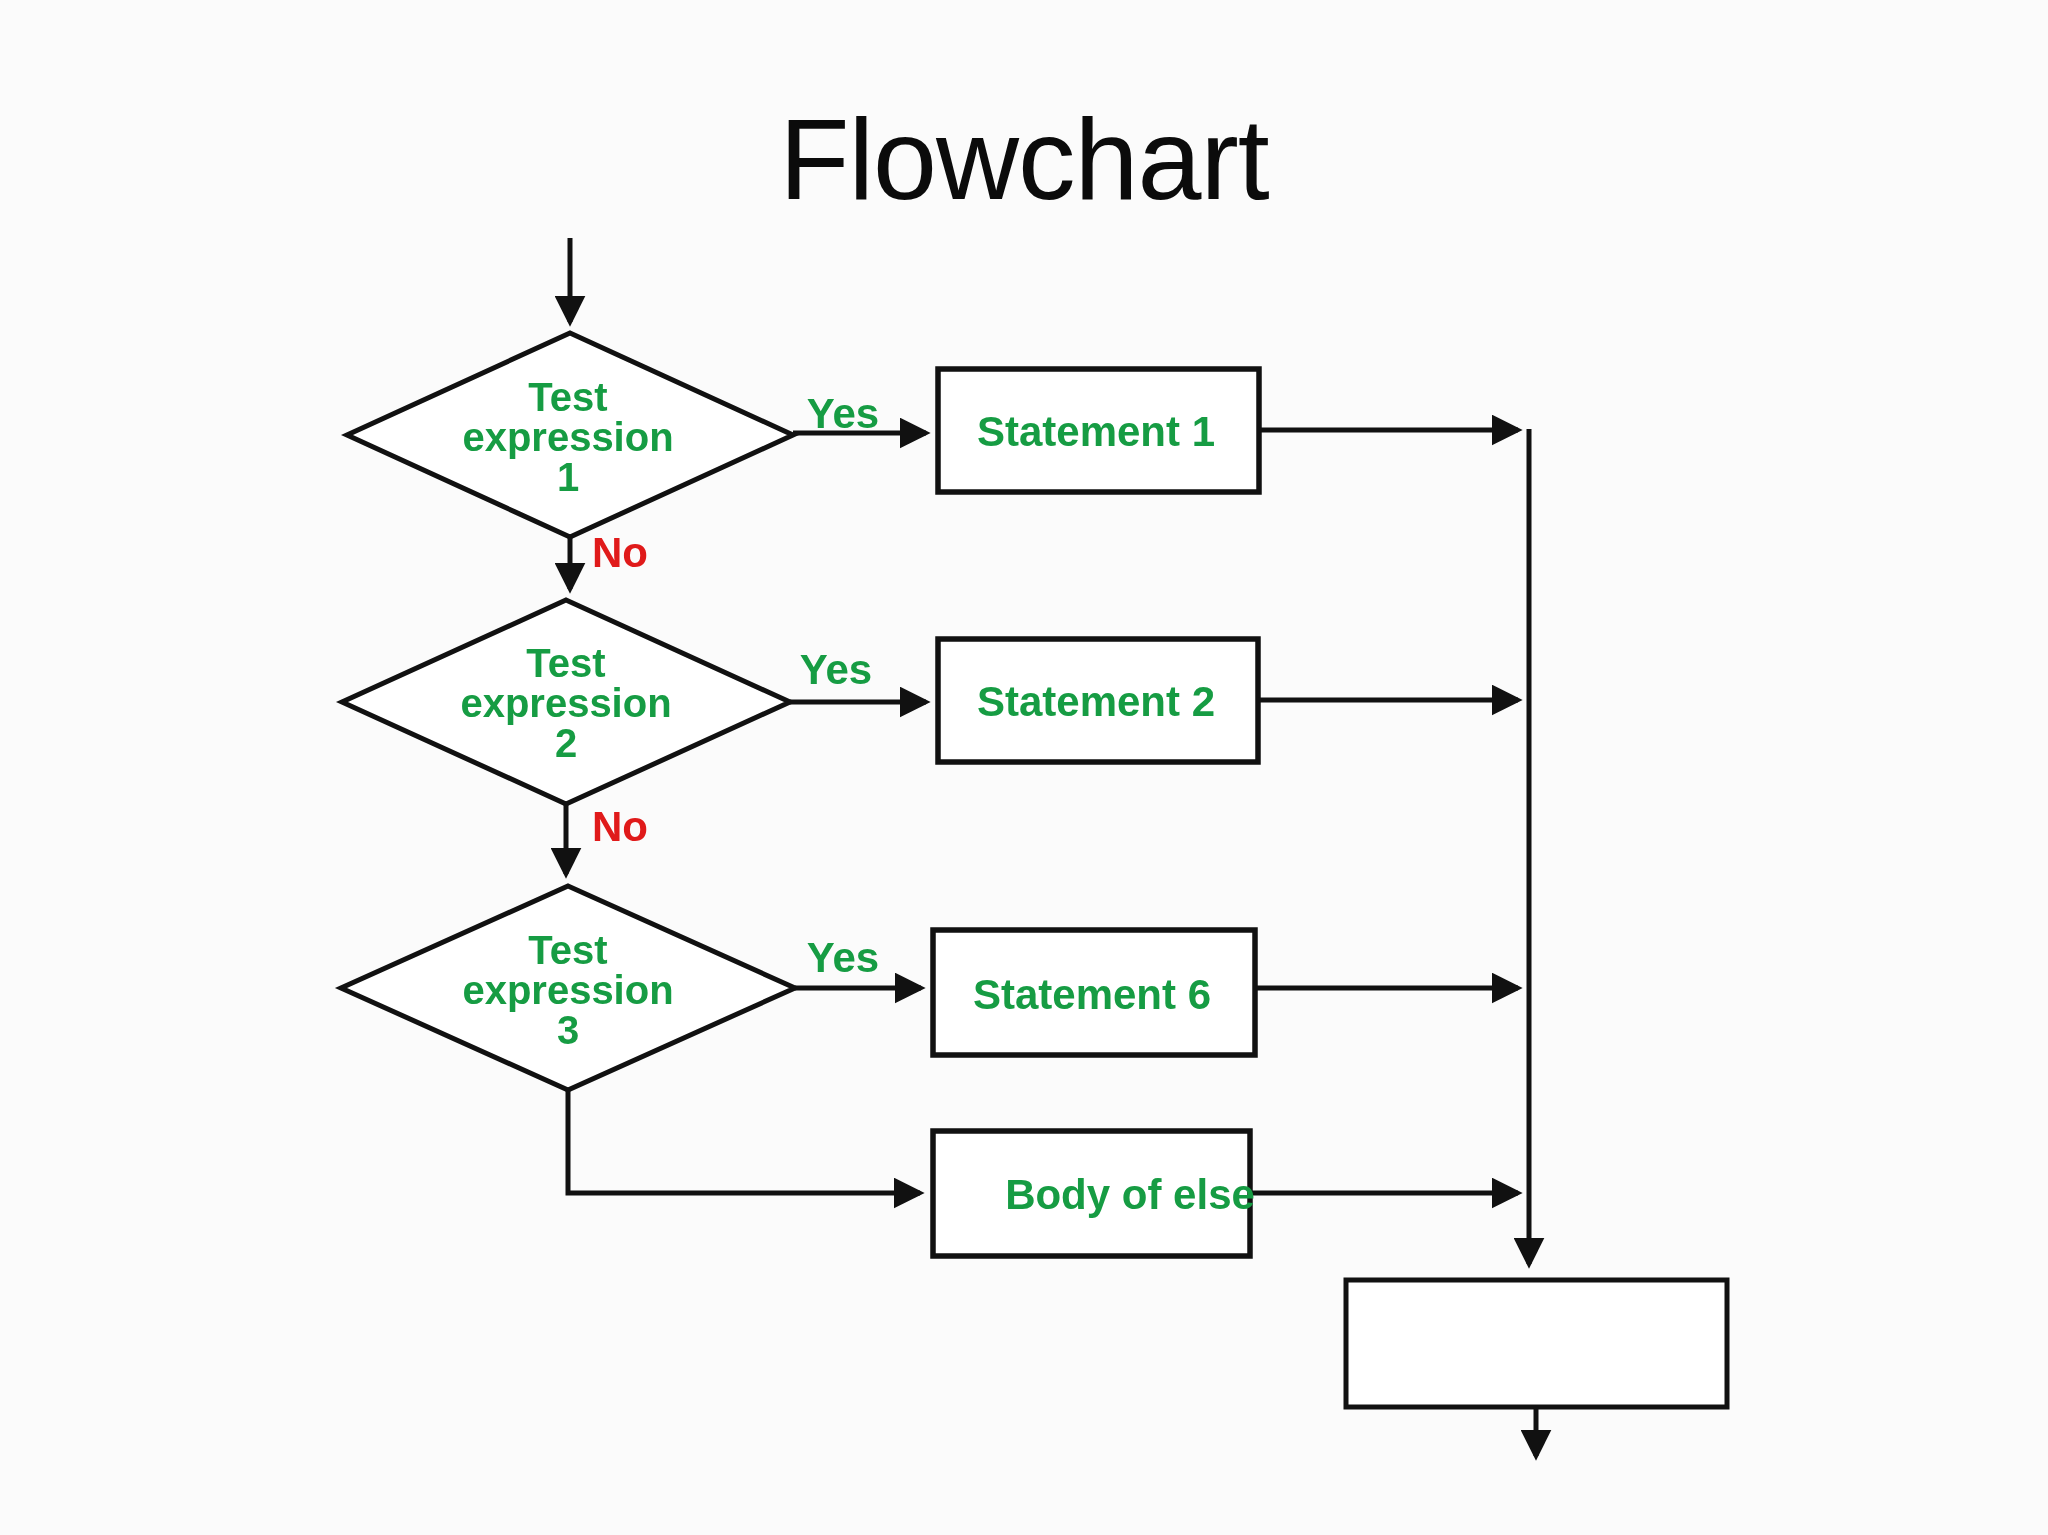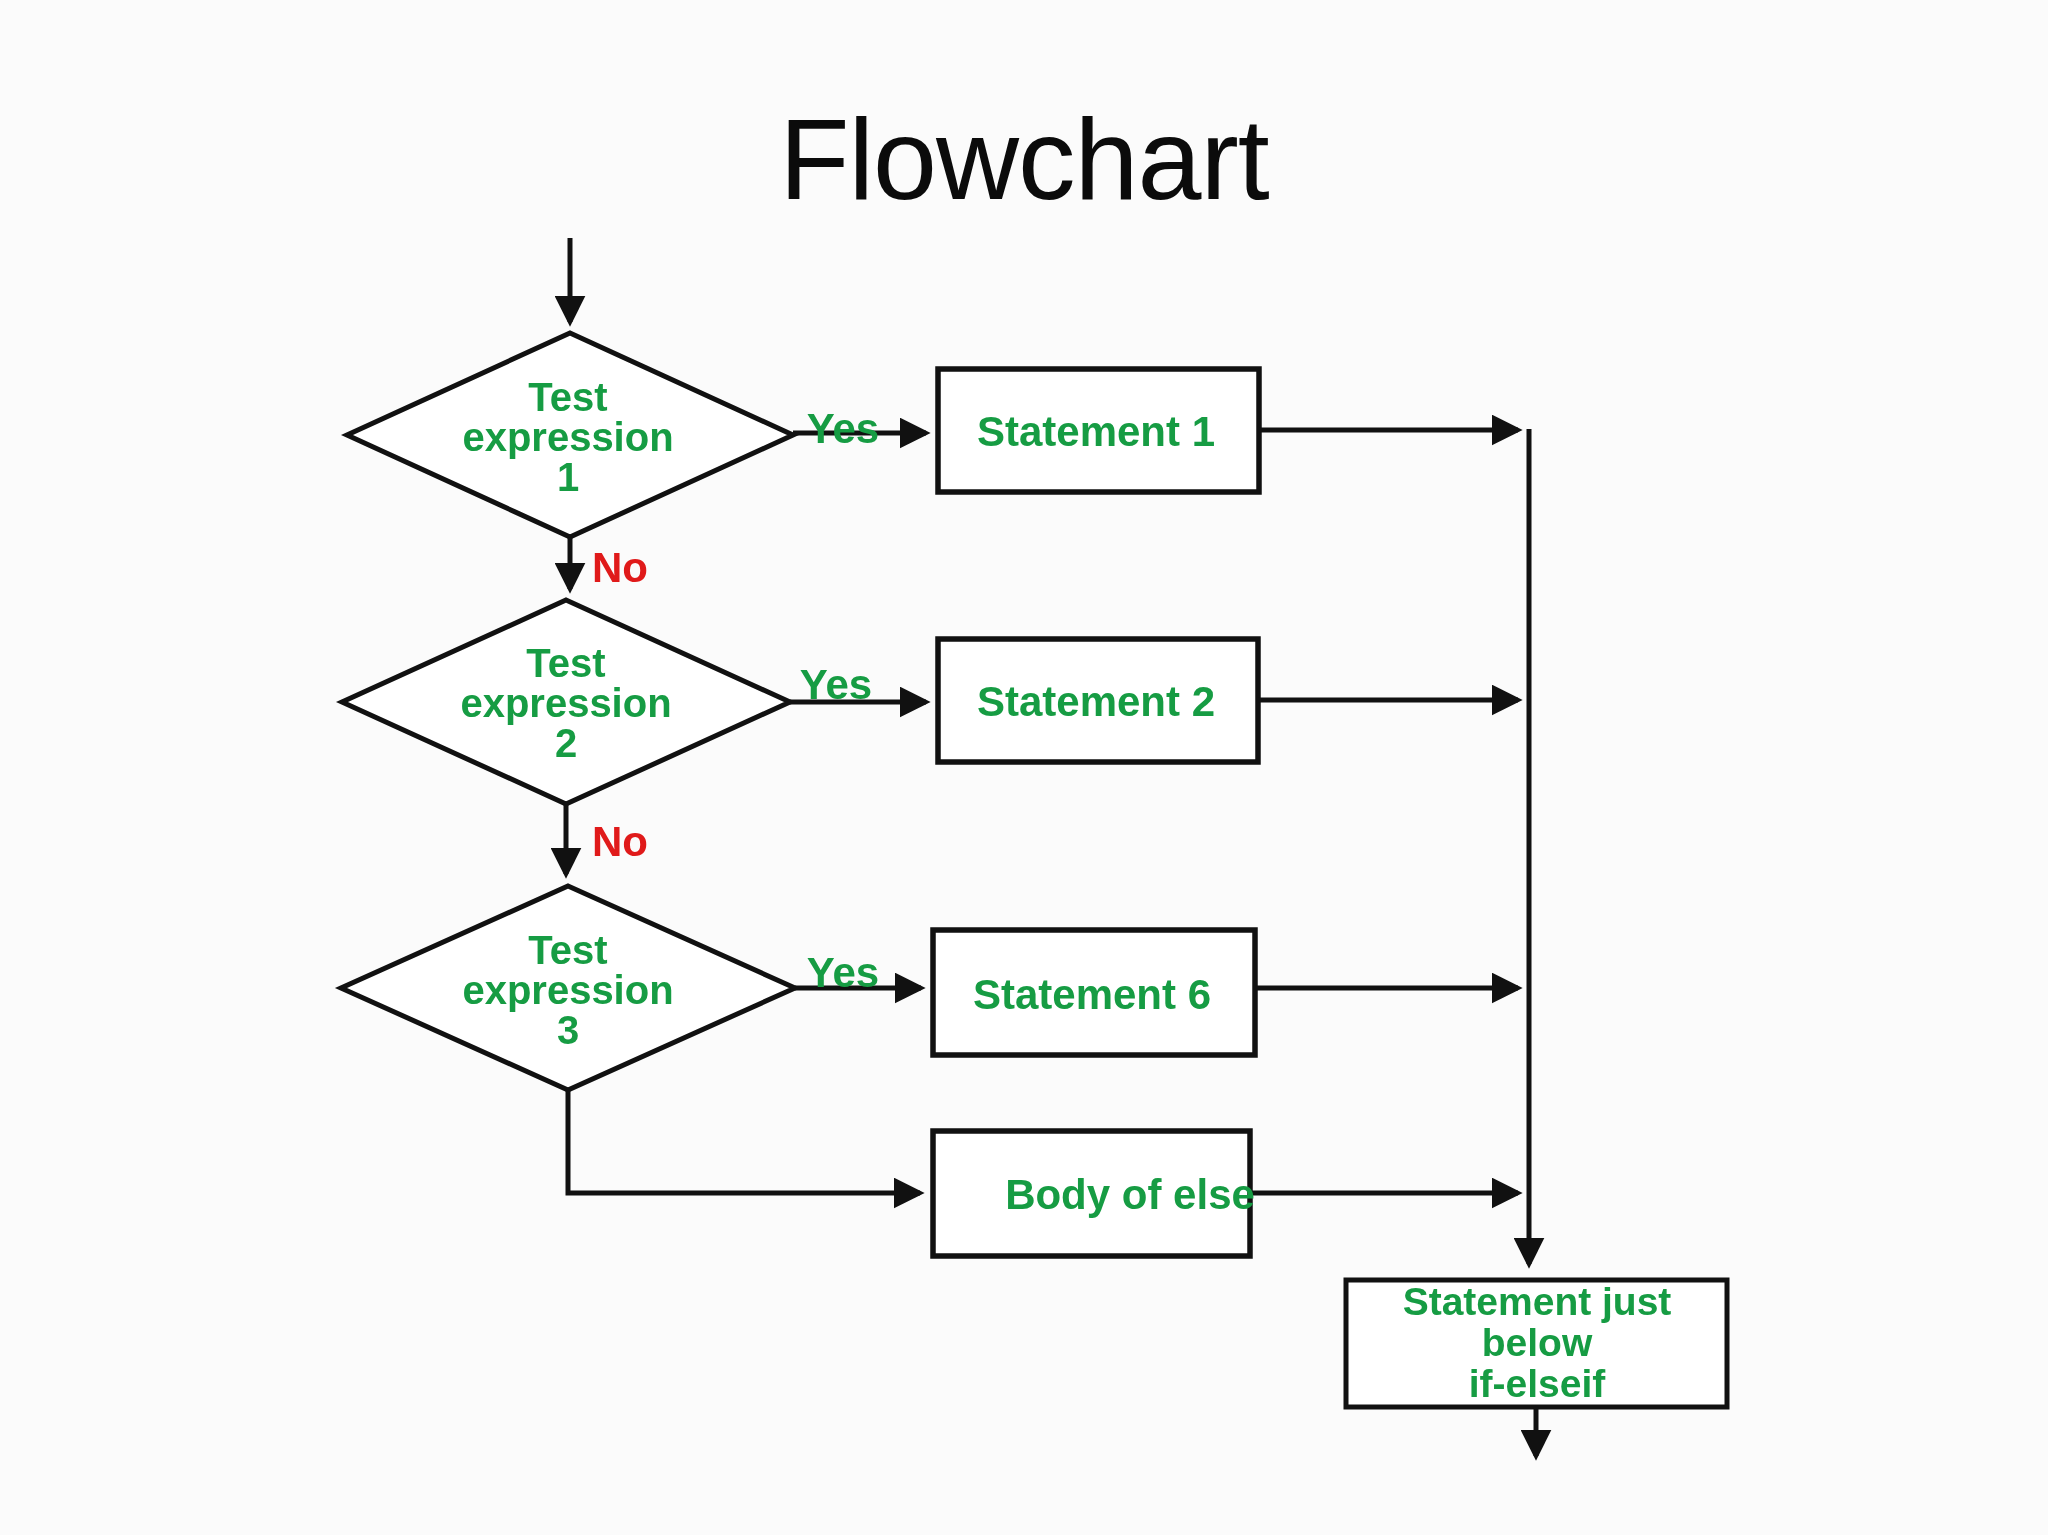--- a/index.html
+++ b/index.html
@@ -56,21 +56,20 @@
   .terminal-text {
     color: #169c43;
     font-weight: 700;
     font-size: 39px;
     line-height: 1.05;
   }
   .terminal-text span { display: block; }
   .edge-label {
     font-size: 42px;
     font-weight: 700;
-    margin-top: 15px;
   }
   .edge-yes { color: #169c43; }
   .edge-no  { color: #e01a1a; }
 </style>
 </head>
 <body>
 
 <div class="stage">
 
   <svg class="flow-svg" viewBox="0 0 2048 1535" xmlns="http://www.w3.org/2000/svg">
@@ -127,25 +126,20 @@
     <span>Test</span>
     <span>expression</span>
     <span>3</span>
   </div>
 
   <div class="label process-text" style="left:1096px; top:432px;">Statement 1</div>
   <div class="label process-text" style="left:1096px; top:702px;">Statement 2</div>
   <div class="label process-text" style="left:1092px; top:995px;">Statement 6</div>
   <div class="label process-text" style="left:1090px; top:1195px;margin-left:40px;">Body of else</div>
 
-  <div class="label terminal-text" style="left:1537px; top:1343px;">
-    <span>Statement just</span>
-    <span>below</span>
-    <span>if-elseif</span>
-  </div>
 
   <div class="label edge-label edge-yes" style="left:843px; top:414px;">Yes</div>
   <div class="label edge-label edge-yes" style="left:836px; top:670px;">Yes</div>
   <div class="label edge-label edge-yes" style="left:843px; top:958px;">Yes</div>
   <div class="label edge-label edge-no" style="left:620px; top:553px;">No</div>
   <div class="label edge-label edge-no" style="left:620px; top:827px;">No</div>
 
 </div>
 
 </body></html>

